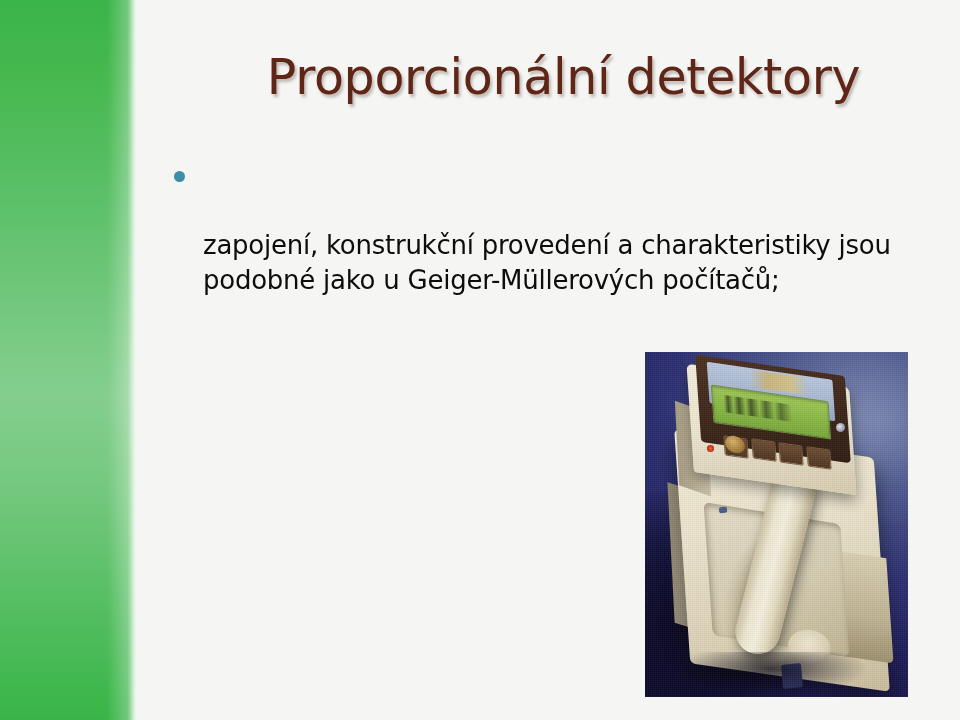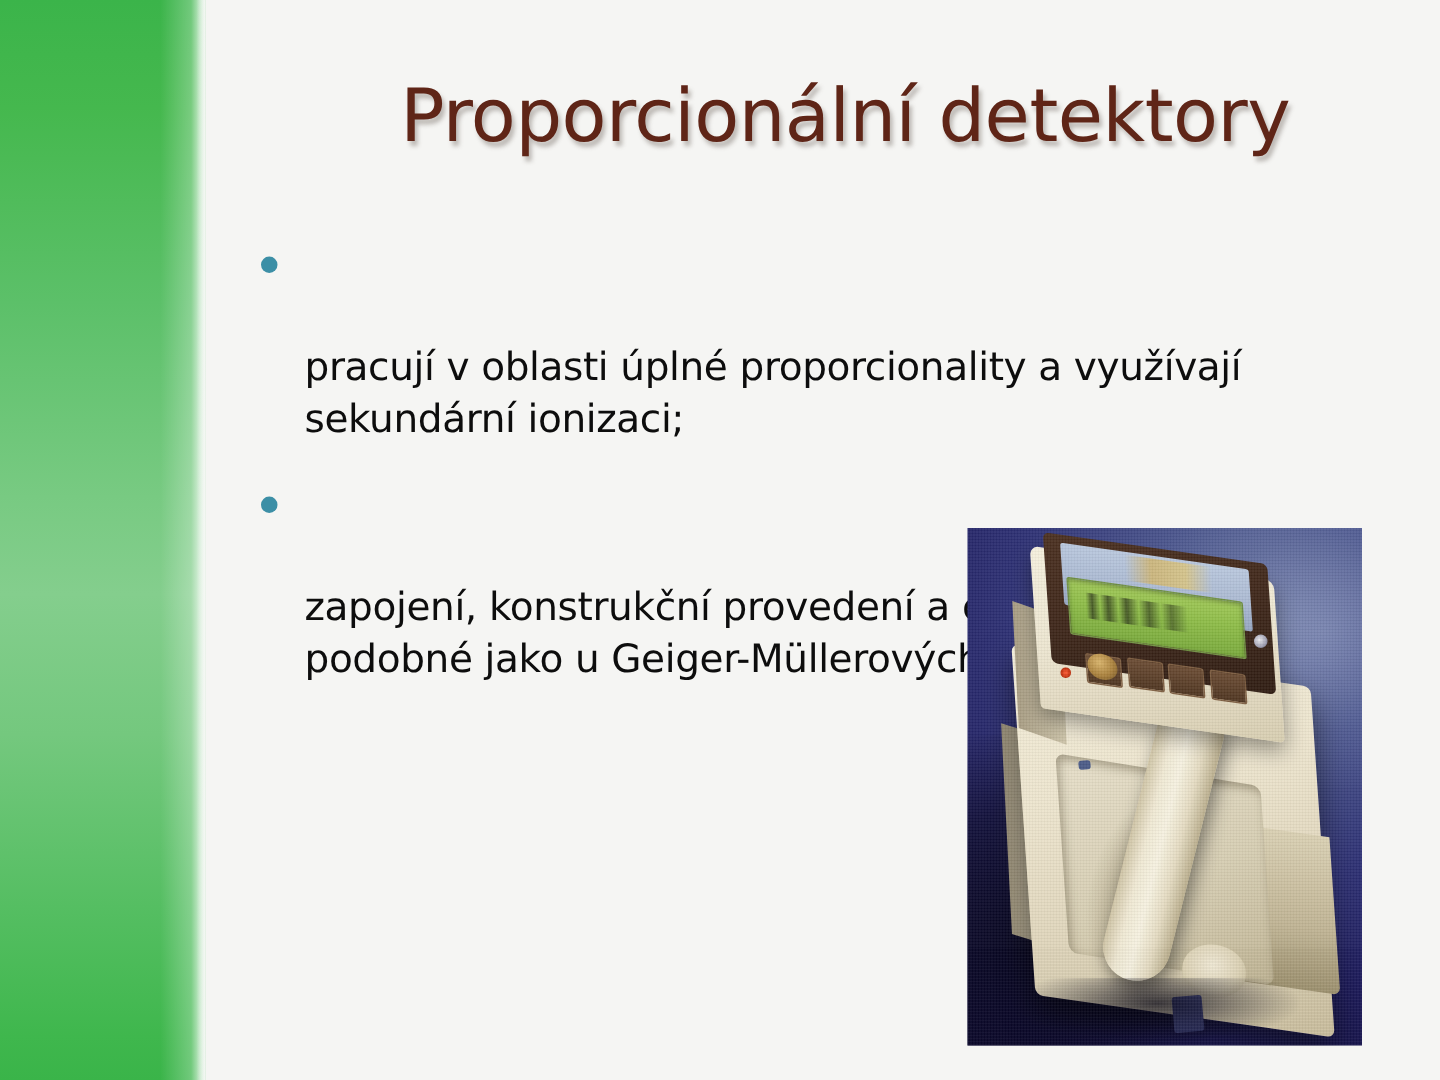--- a/index.html
+++ b/index.html
@@ -296,25 +296,20 @@
 <body>
 
 <div id="slide">
 
   <div id="side-band"></div>
   <div id="side-band-edge"></div>
 
   <div id="title">Proporcionální detektory</div>
 
   <ul id="body-list">
-    <li class="bullet-item" id="bullet-1">
-      <span class="bullet-dot"></span>
-      <span>pracují v oblasti úplné proporcionality a využívají
-sekundární ionizaci;</span>
-    </li>
     <li class="bullet-item" id="bullet-2">
       <span class="bullet-dot"></span>
       <span>zapojení, konstrukční provedení a charakteristiky jsou
 podobné jako u Geiger-Müllerových počítačů;</span>
     </li>
   </ul>
 
   <div id="device-photo">
     <div class="ph" id="photo-shadow-ll"></div>
     <div class="ph" id="photo-glow-tr"></div>

